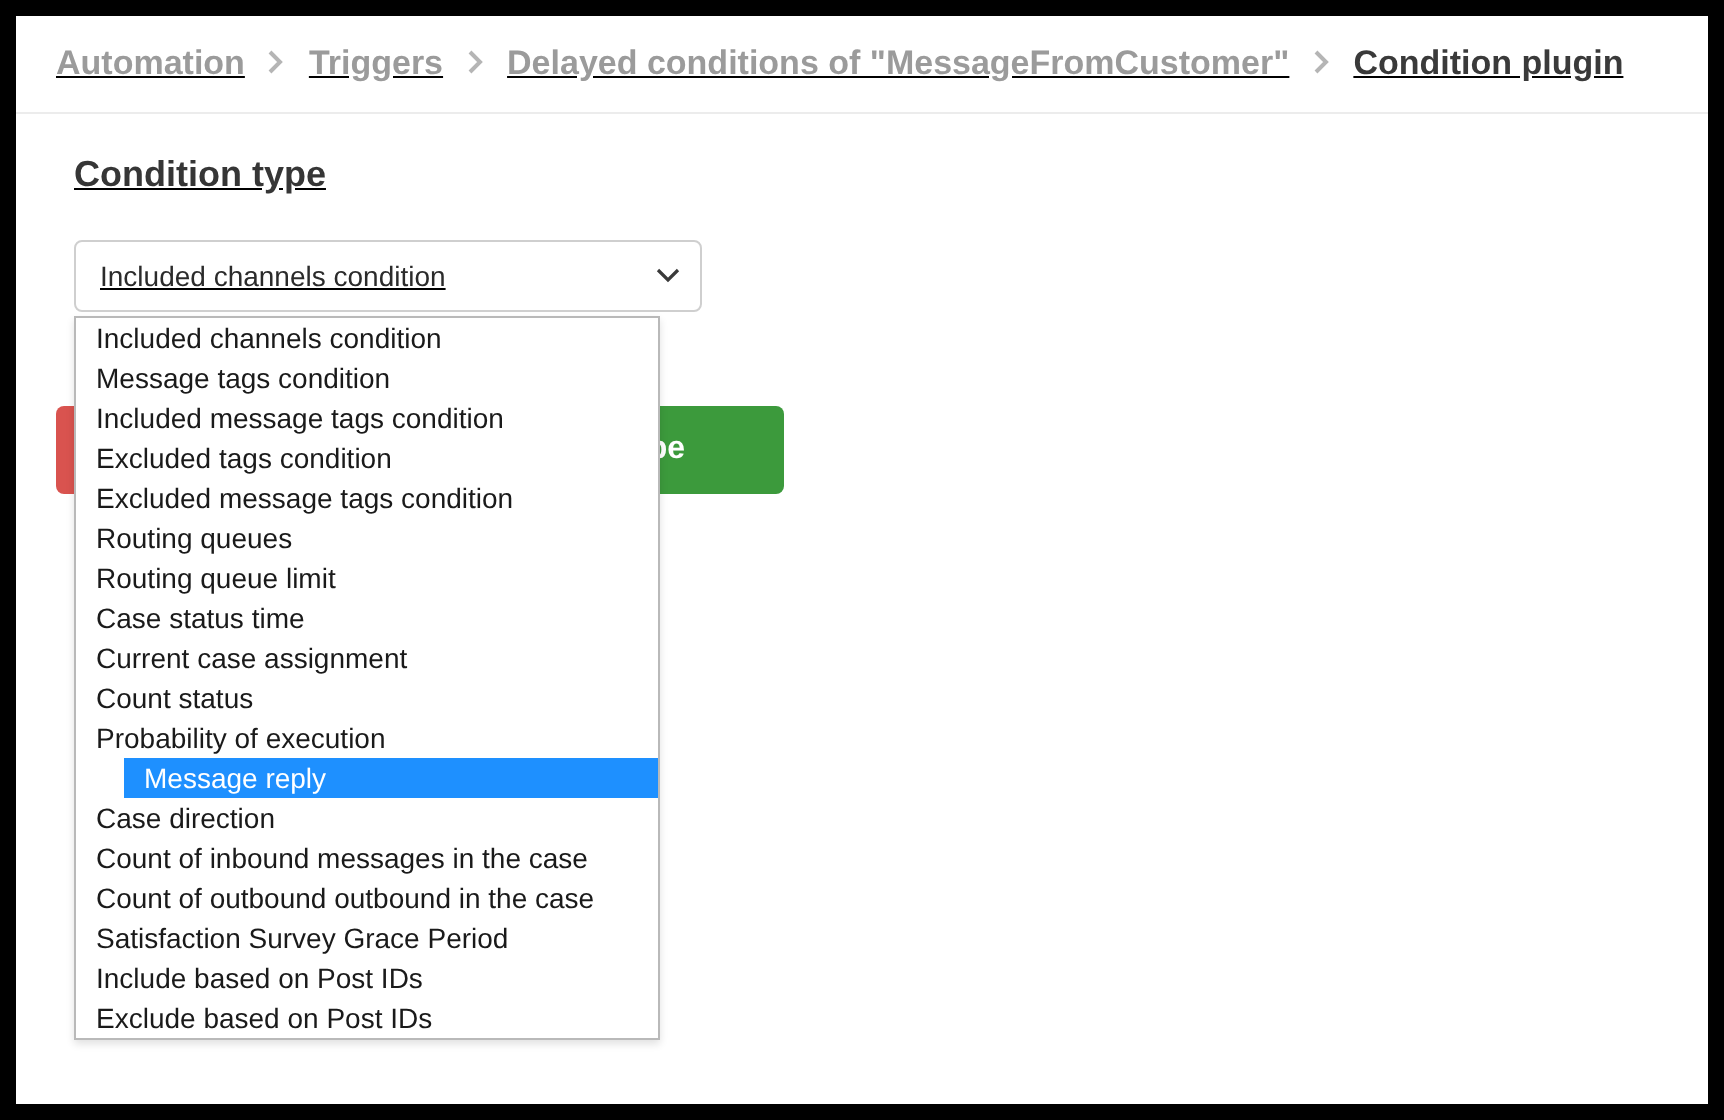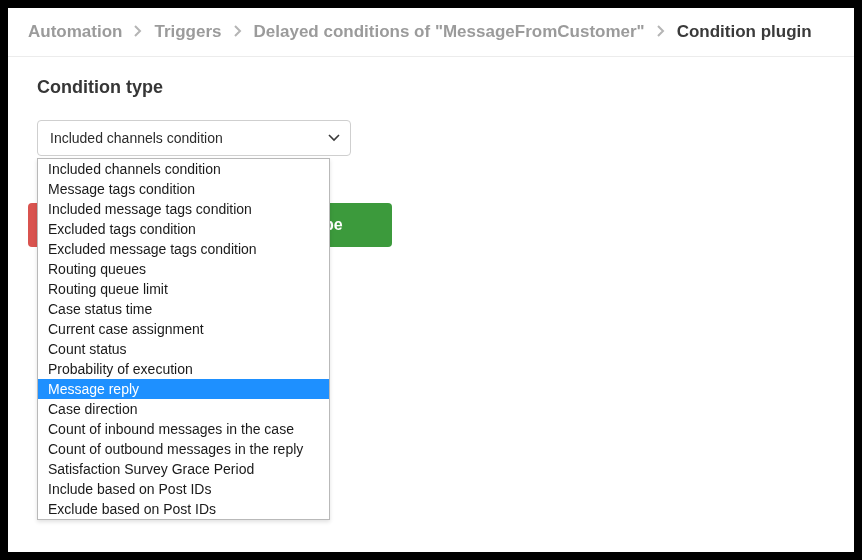--- a/index.html
+++ b/index.html
@@ -9,20 +9,21 @@
       width: 862px;
       height: 560px;
       overflow: hidden;
     }
     .frame {
       background: #fff;
       margin: 8px;
       width: 846px;
       height: 544px;
       position: relative;
+      text-decoration: underline;
     }
     .breadcrumb {
       display: flex;
       align-items: center;
       gap: 12px;
       padding: 14px 20px;
       font-size: 17px;
       font-weight: 700;
       color: #9b9b9b;
       border-bottom: 1px solid #ececec;
@@ -88,20 +89,21 @@
       padding: 1px 10px;
       font-size: 14px;
       line-height: 18px;
       color: #1a1a1a;
       cursor: pointer;
       white-space: nowrap;
     }
     .dropdown .option.highlighted {
       background: #1e90ff;
       color: #fff;
+      margin-left: 24px;
     }
     .btn-row {
       position: absolute;
       top: 195px;
       left: 20px;
       display: flex;
       gap: 14px;
       z-index: 5;
     }
     .btn {
@@ -164,21 +166,21 @@
           <div class="option">Excluded message tags condition</div>
           <div class="option">Routing queues</div>
           <div class="option">Routing queue limit</div>
           <div class="option">Case status time</div>
           <div class="option">Current case assignment</div>
           <div class="option">Count status</div>
           <div class="option">Probability of execution</div>
           <div class="option highlighted">Message reply</div>
           <div class="option">Case direction</div>
           <div class="option">Count of inbound messages in the case</div>
-          <div class="option">Count of outbound messages in the reply</div>
+          <div class="option">Count of outbound outbound in the case</div>
           <div class="option">Satisfaction Survey Grace Period</div>
           <div class="option">Include based on Post IDs</div>
           <div class="option">Exclude based on Post IDs</div>
         </div>
     </div>
   </div>
 
   <div class="btn-row">
     <button class="btn btn-cancel">Cancel</button>
     <button class="btn btn-save">Save condition type</button>

